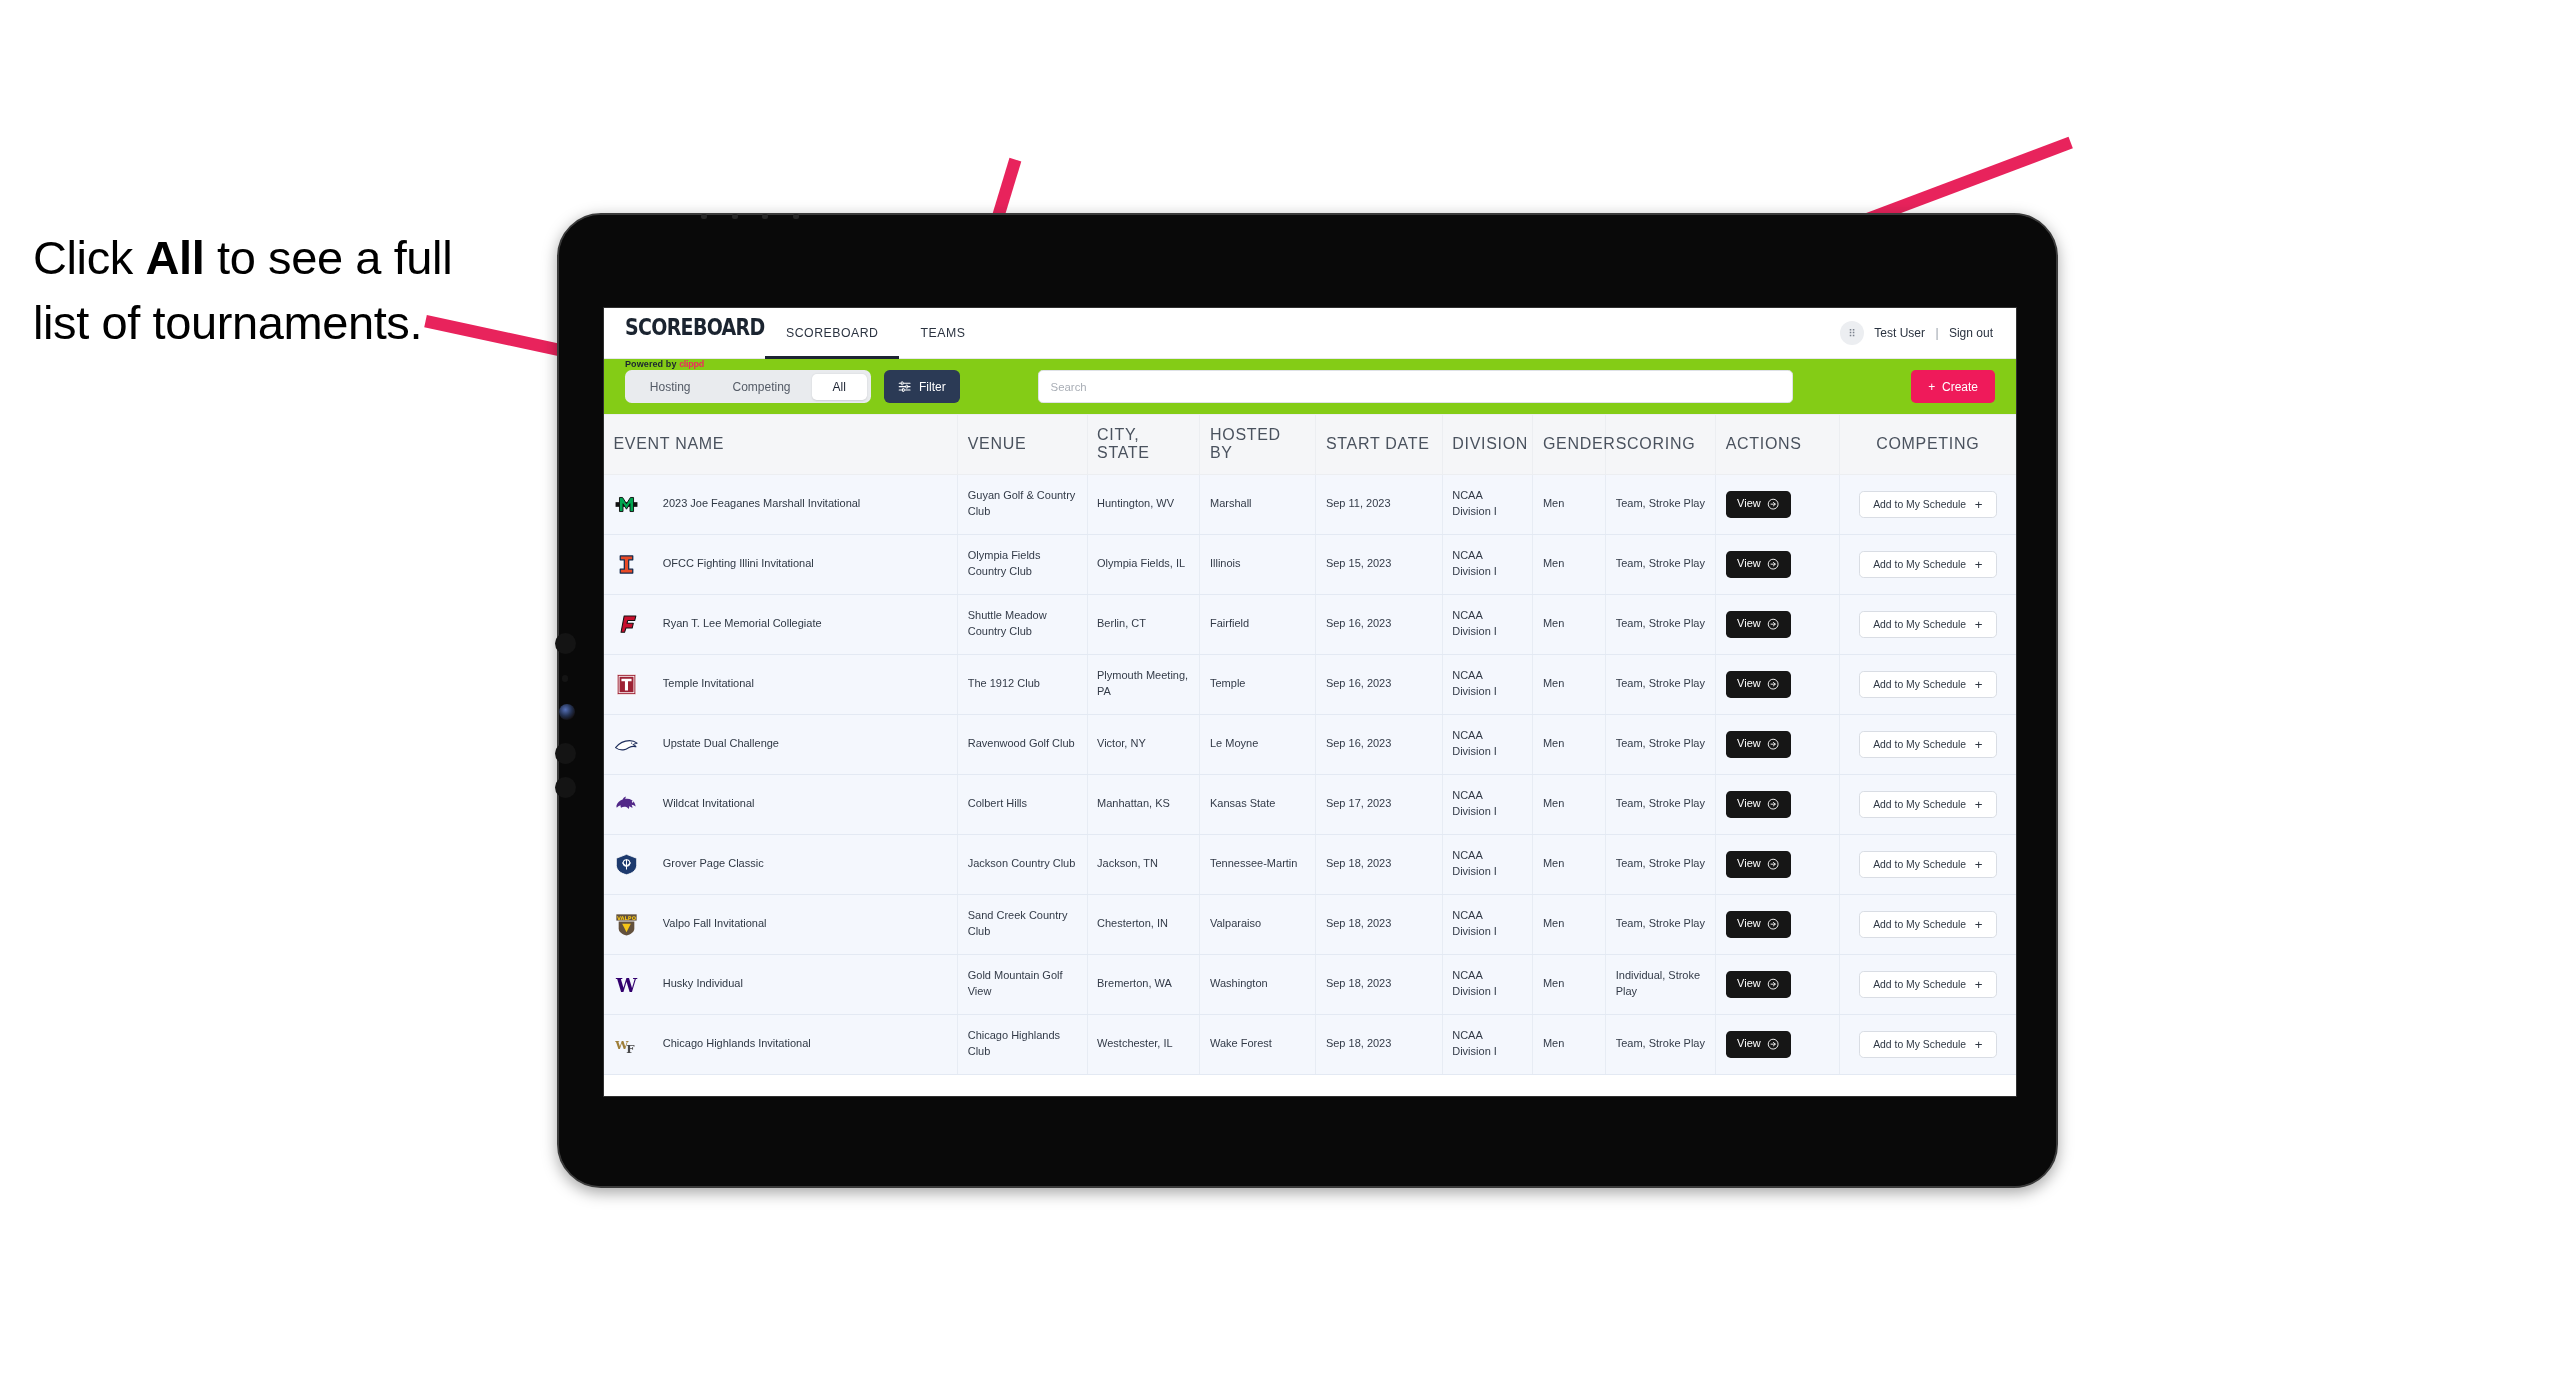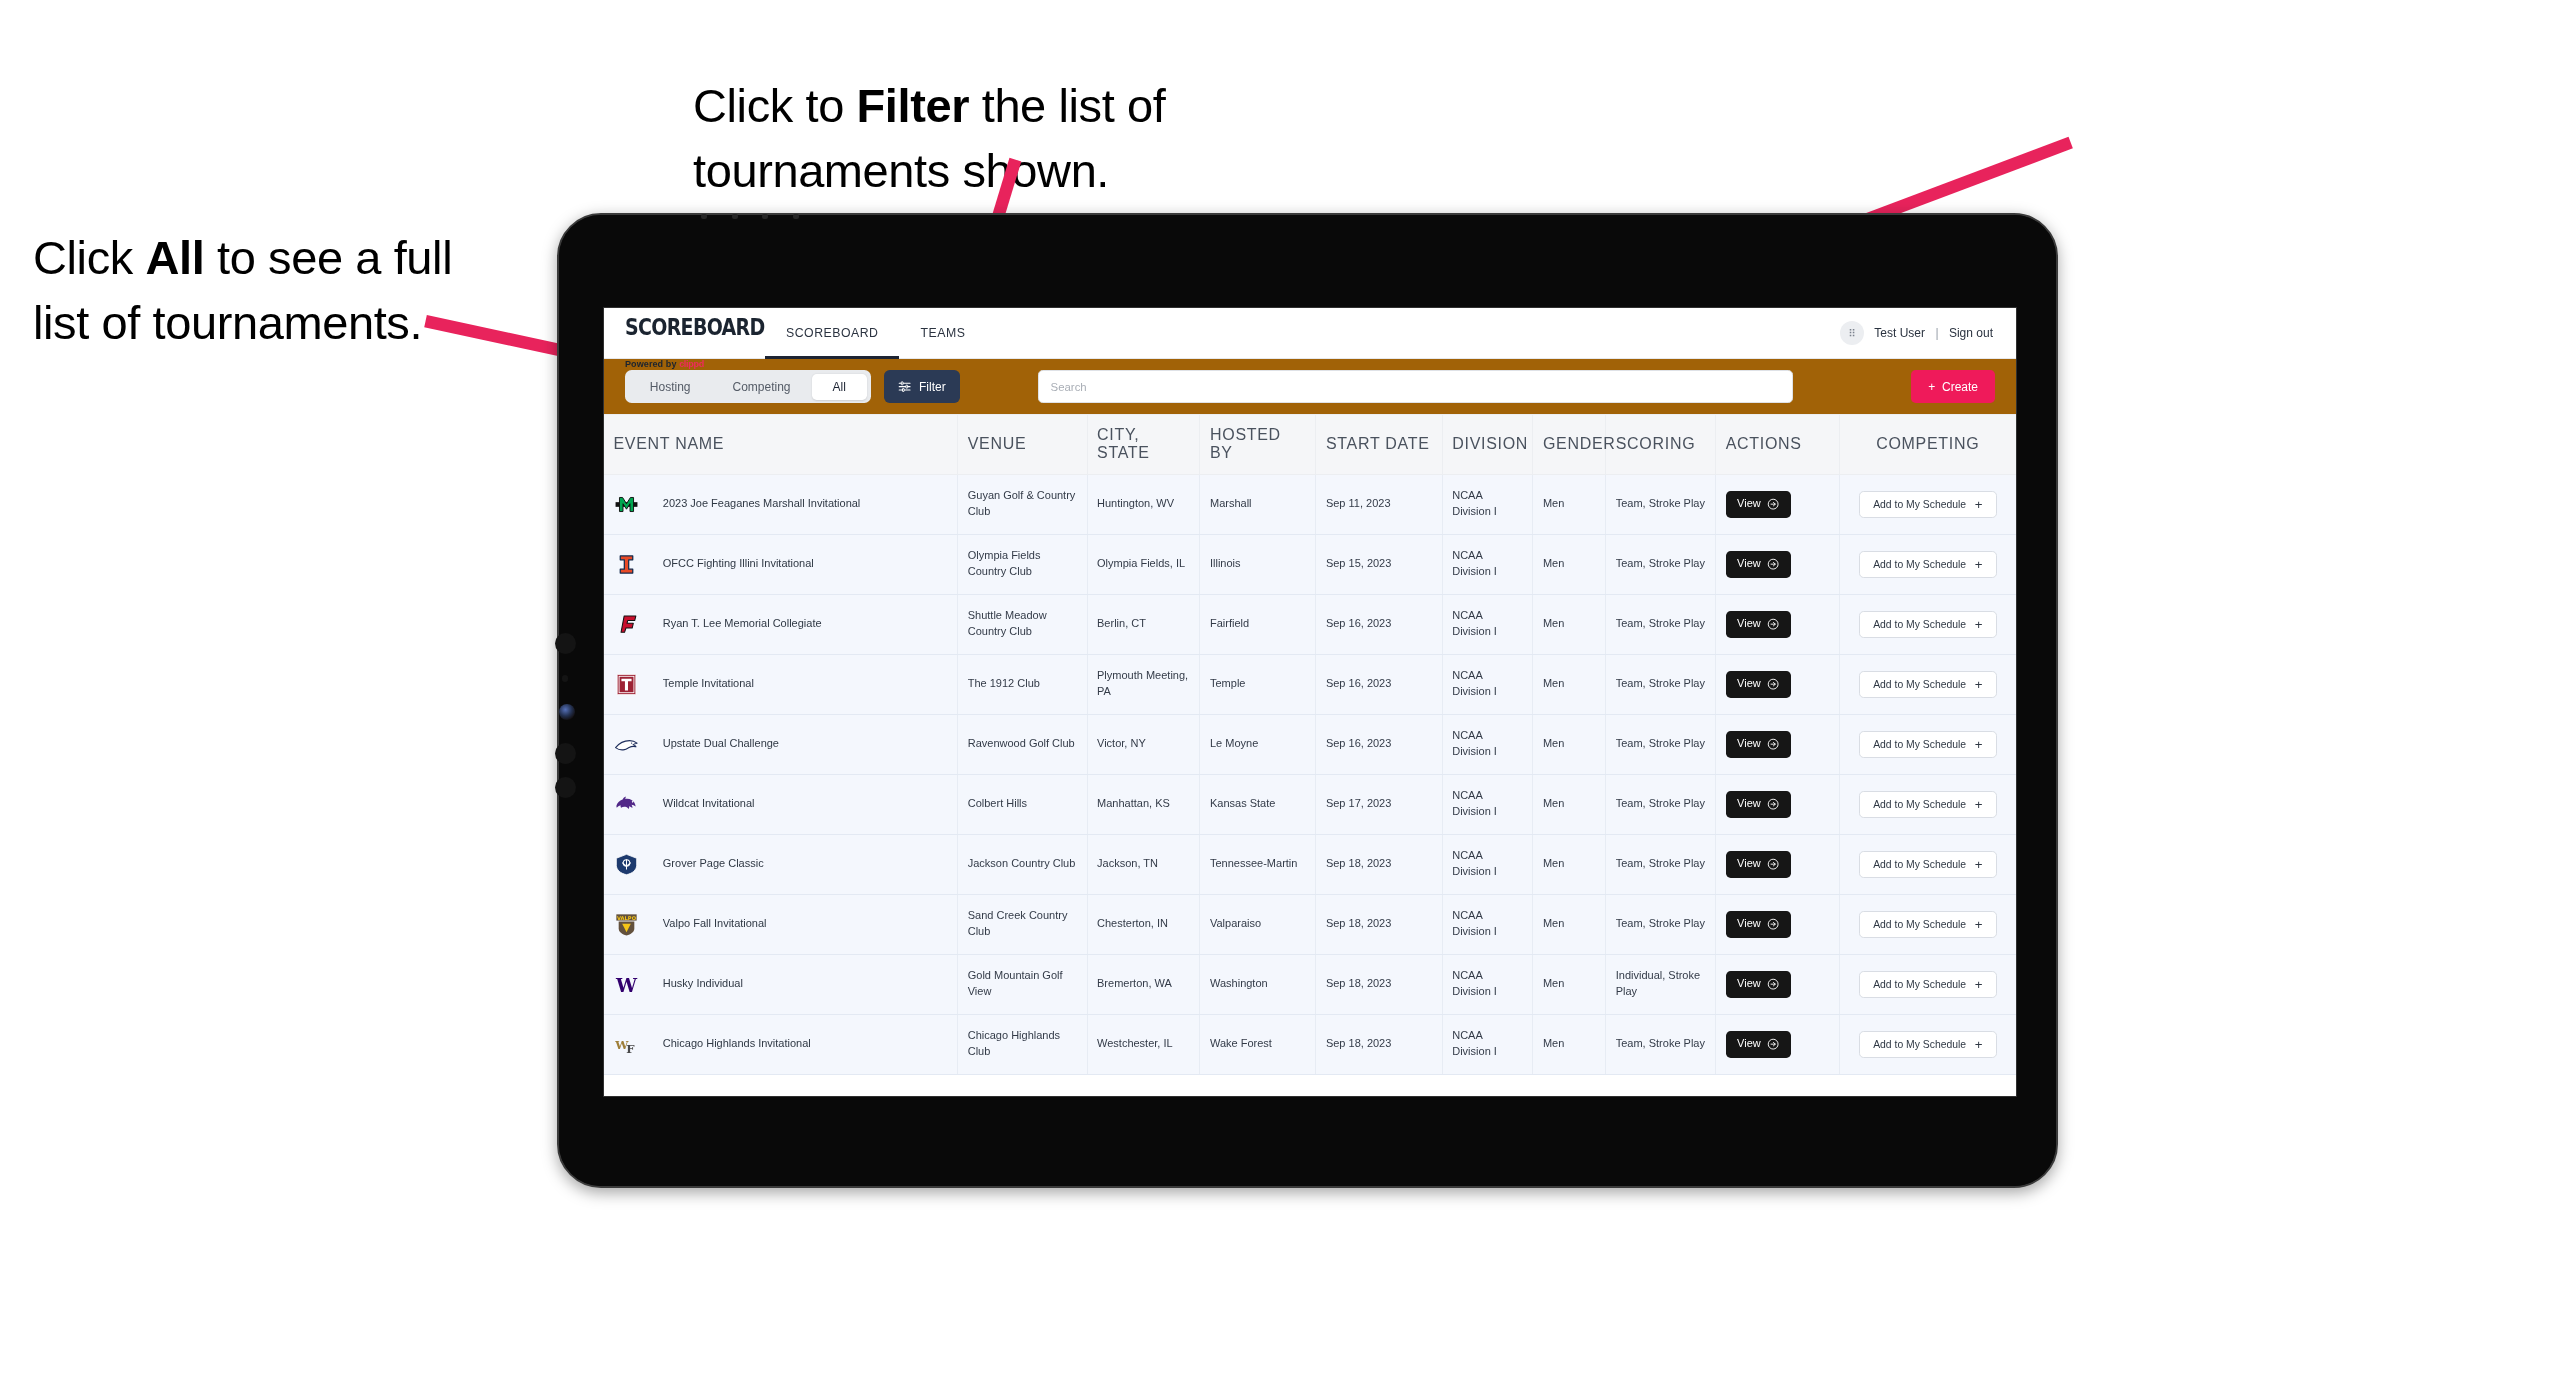--- a/index.html
+++ b/index.html
@@ -95,21 +95,21 @@
     width: 24px; height: 24px; border-radius: 50%; background: #eceef1;
     display: flex; align-items: center; justify-content: center;
     font-size: 10.4px; color: #7b828d;
   }
   #user-area .divider { color: #9aa1ab; }
   #user-area .link { cursor: pointer; }
 
   
   #toolbar {
     height: 55px; display: flex; align-items: center;
-    padding: 0 21px; background: #a16207; gap: 13.3px;
+    padding: 0 21px; background: #84cc16; gap: 13.3px;
   }
   #segmented {
     display: flex; align-items: center; background: #e9ebee;
     border-radius: 6.6px; padding: 3.8px; height: 33px;
   }
   .seg-btn {
     height: 26px; padding: 0 21px; display: flex; align-items: center;
     font-size: 12px; color: #545b66; border-radius: 4.7px; cursor: pointer;
   }
   .seg-btn.active { background: #fff; color: #1d2433; box-shadow: 0 0.9px 1.9px rgba(0,0,0,.12); }
@@ -166,23 +166,20 @@
   }
   .plus { font-size: 13.3px; line-height: 1; color: #2f3844; }
 </style>
 </head>
 <body>
 
 <div id="stage">
 
   <div class="callout" id="callout-all">
     <span>Click </span><b>All</b><span> to see a full list of tournaments.</span>
-  </div>
-  <div class="callout" id="callout-filter">
-    <span>Click to </span><b>Filter</b><span> the list of tournaments shown.</span>
   </div>
 
   <svg class="arrow-svg" style="left:0;top:0;width:2576px;height:1386px" viewBox="0 0 2712 1459" width="2576" height="1386">
     <defs>
       <marker id="ah" markerWidth="5" markerHeight="5" refX="2.2" refY="2.5" orient="auto">
         <path d="M0,0 L5,2.5 L0,5 z" fill="#e8235c"></path>
       </marker>
     </defs>
 
     <line x1="448" y1="338" x2="800" y2="414" stroke="#e8235c" stroke-width="13" marker-end="url(#ah)"></line>

